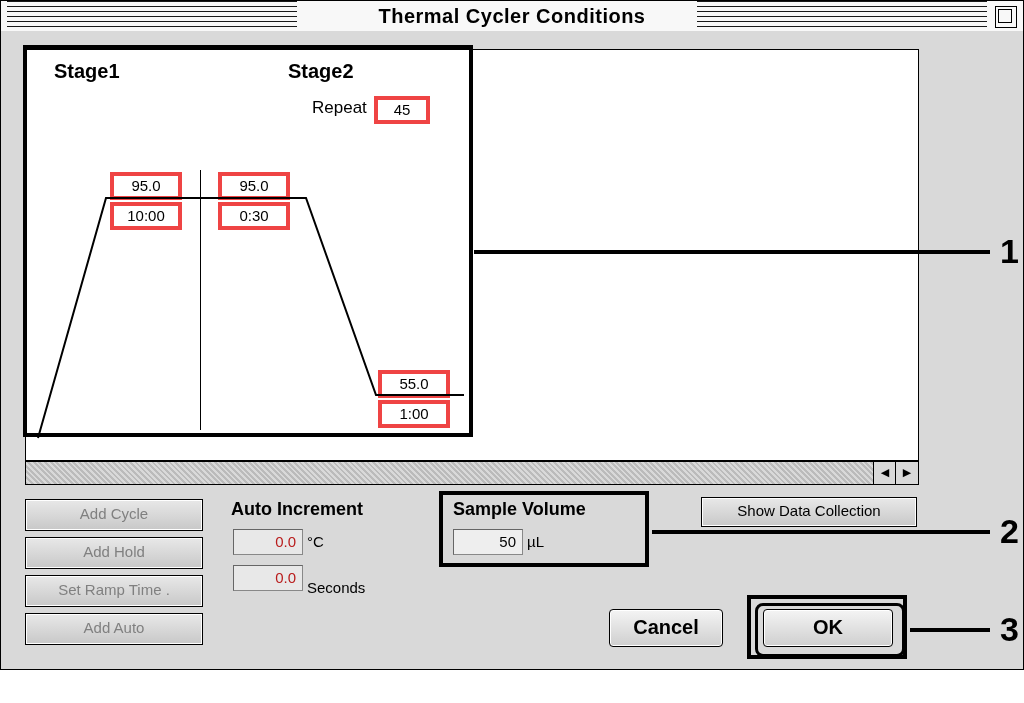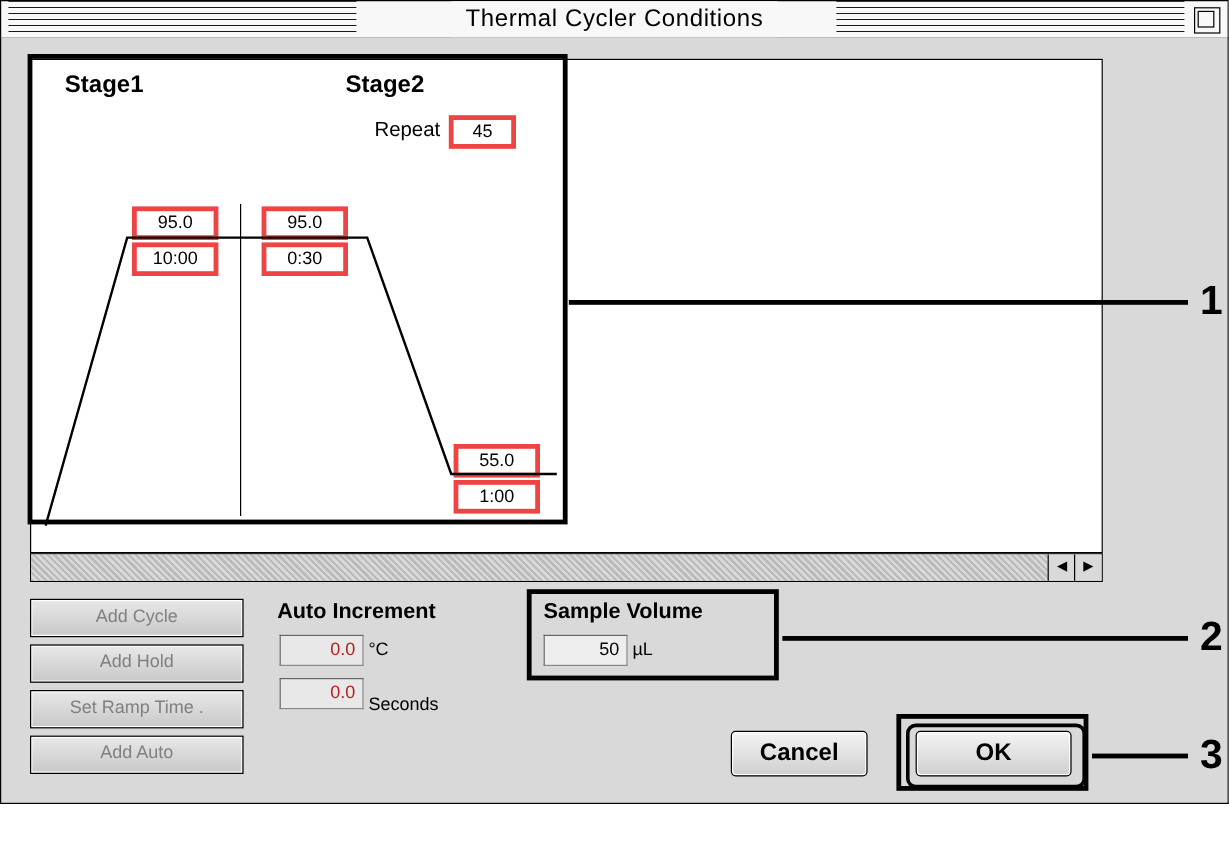--- a/index.html
+++ b/index.html
@@ -3,21 +3,21 @@
 <meta charset="utf-8">
 <style>
   html,body{margin:0;padding:0;background:#fff;font-family:"Helvetica","Arial",sans-serif;font-size:14px;color:#000}
   .canvas{position:relative;width:1024px;height:703px;background:#fff}
 
   
   .titlebar{position:absolute;left:0;right:0;top:0;height:30px;line-height:30px;border:1px solid #000;border-bottom:2px solid #000;background:#f8f8f8}
   .titlebar .lines{position:absolute;top:0;bottom:0;width:290px;background:repeating-linear-gradient(180deg,#000 0 1px,transparent 1px 5px);opacity:.9}
   .titlebar .lines.left{left:6px}
   .titlebar .lines.right{right:36px}
-  .titlebar .title{position:relative;text-align:center;font-weight:400;font-size:20px;letter-spacing:.5px;z-index:2;background:#f8f8f8;display:inline-block;left:50%;transform:translateX(-50%);padding:0 12px}
+  .titlebar .title{position:relative;text-align:center;font-weight:700;font-size:20px;letter-spacing:.5px;z-index:2;background:#f8f8f8;display:inline-block;left:50%;transform:translateX(-50%);padding:0 12px}
   .titlebar .cornerbox{position:absolute;right:6px;top:5px;width:20px;height:20px;border:1px solid #000;background:#f8f8f8;z-index:2}
   .titlebar .cornerbox::after{content:"";position:absolute;left:2px;top:2px;width:12px;height:12px;border:1px solid #000}
 
   
   .outer{position:absolute;left:0;right:0;top:31px;height:638px;border:1px solid #000;border-top:0;background:#d9d9d9}
 
   
   .graph{position:absolute;left:24px;top:18px;width:892px;height:410px;background:#fff;border:1px solid #000}
 
   
@@ -120,20 +120,21 @@
     <span class="unit" style="left:306px;top:502px">°C</span>
     <div class="ro-field" style="left:232px;top:534px">0.0</div>
     <span class="unit" style="left:306px;top:548px">Seconds</span>
 
     <span class="section-title" style="left:452px;top:468px">Sample Volume</span>
     <div class="ro-field" style="left:452px;top:498px;color:#000;background:#eee">50</div>
     <span class="unit" style="left:526px;top:502px">µL</span>
 
     <div class="hl-sv" style="left:438px;top:460px;width:210px;height:76px"></div>
 
+    <div class="showdata" style="left:700px;top:466px;width:214px;height:28px;line-height:26px">Show Data Collection</div>
 
     <div class="cancel-btn" style="left:608px;top:578px;width:112px">Cancel</div>
 
     <div class="ok-outer" style="left:754px;top:572px;width:144px;height:48px"></div>
     <div class="ok-btn" style="left:762px;top:578px;width:128px">OK</div>
 
     <div class="hl-ok" style="left:746px;top:564px;width:160px;height:64px"></div>
 
   </div>
 

